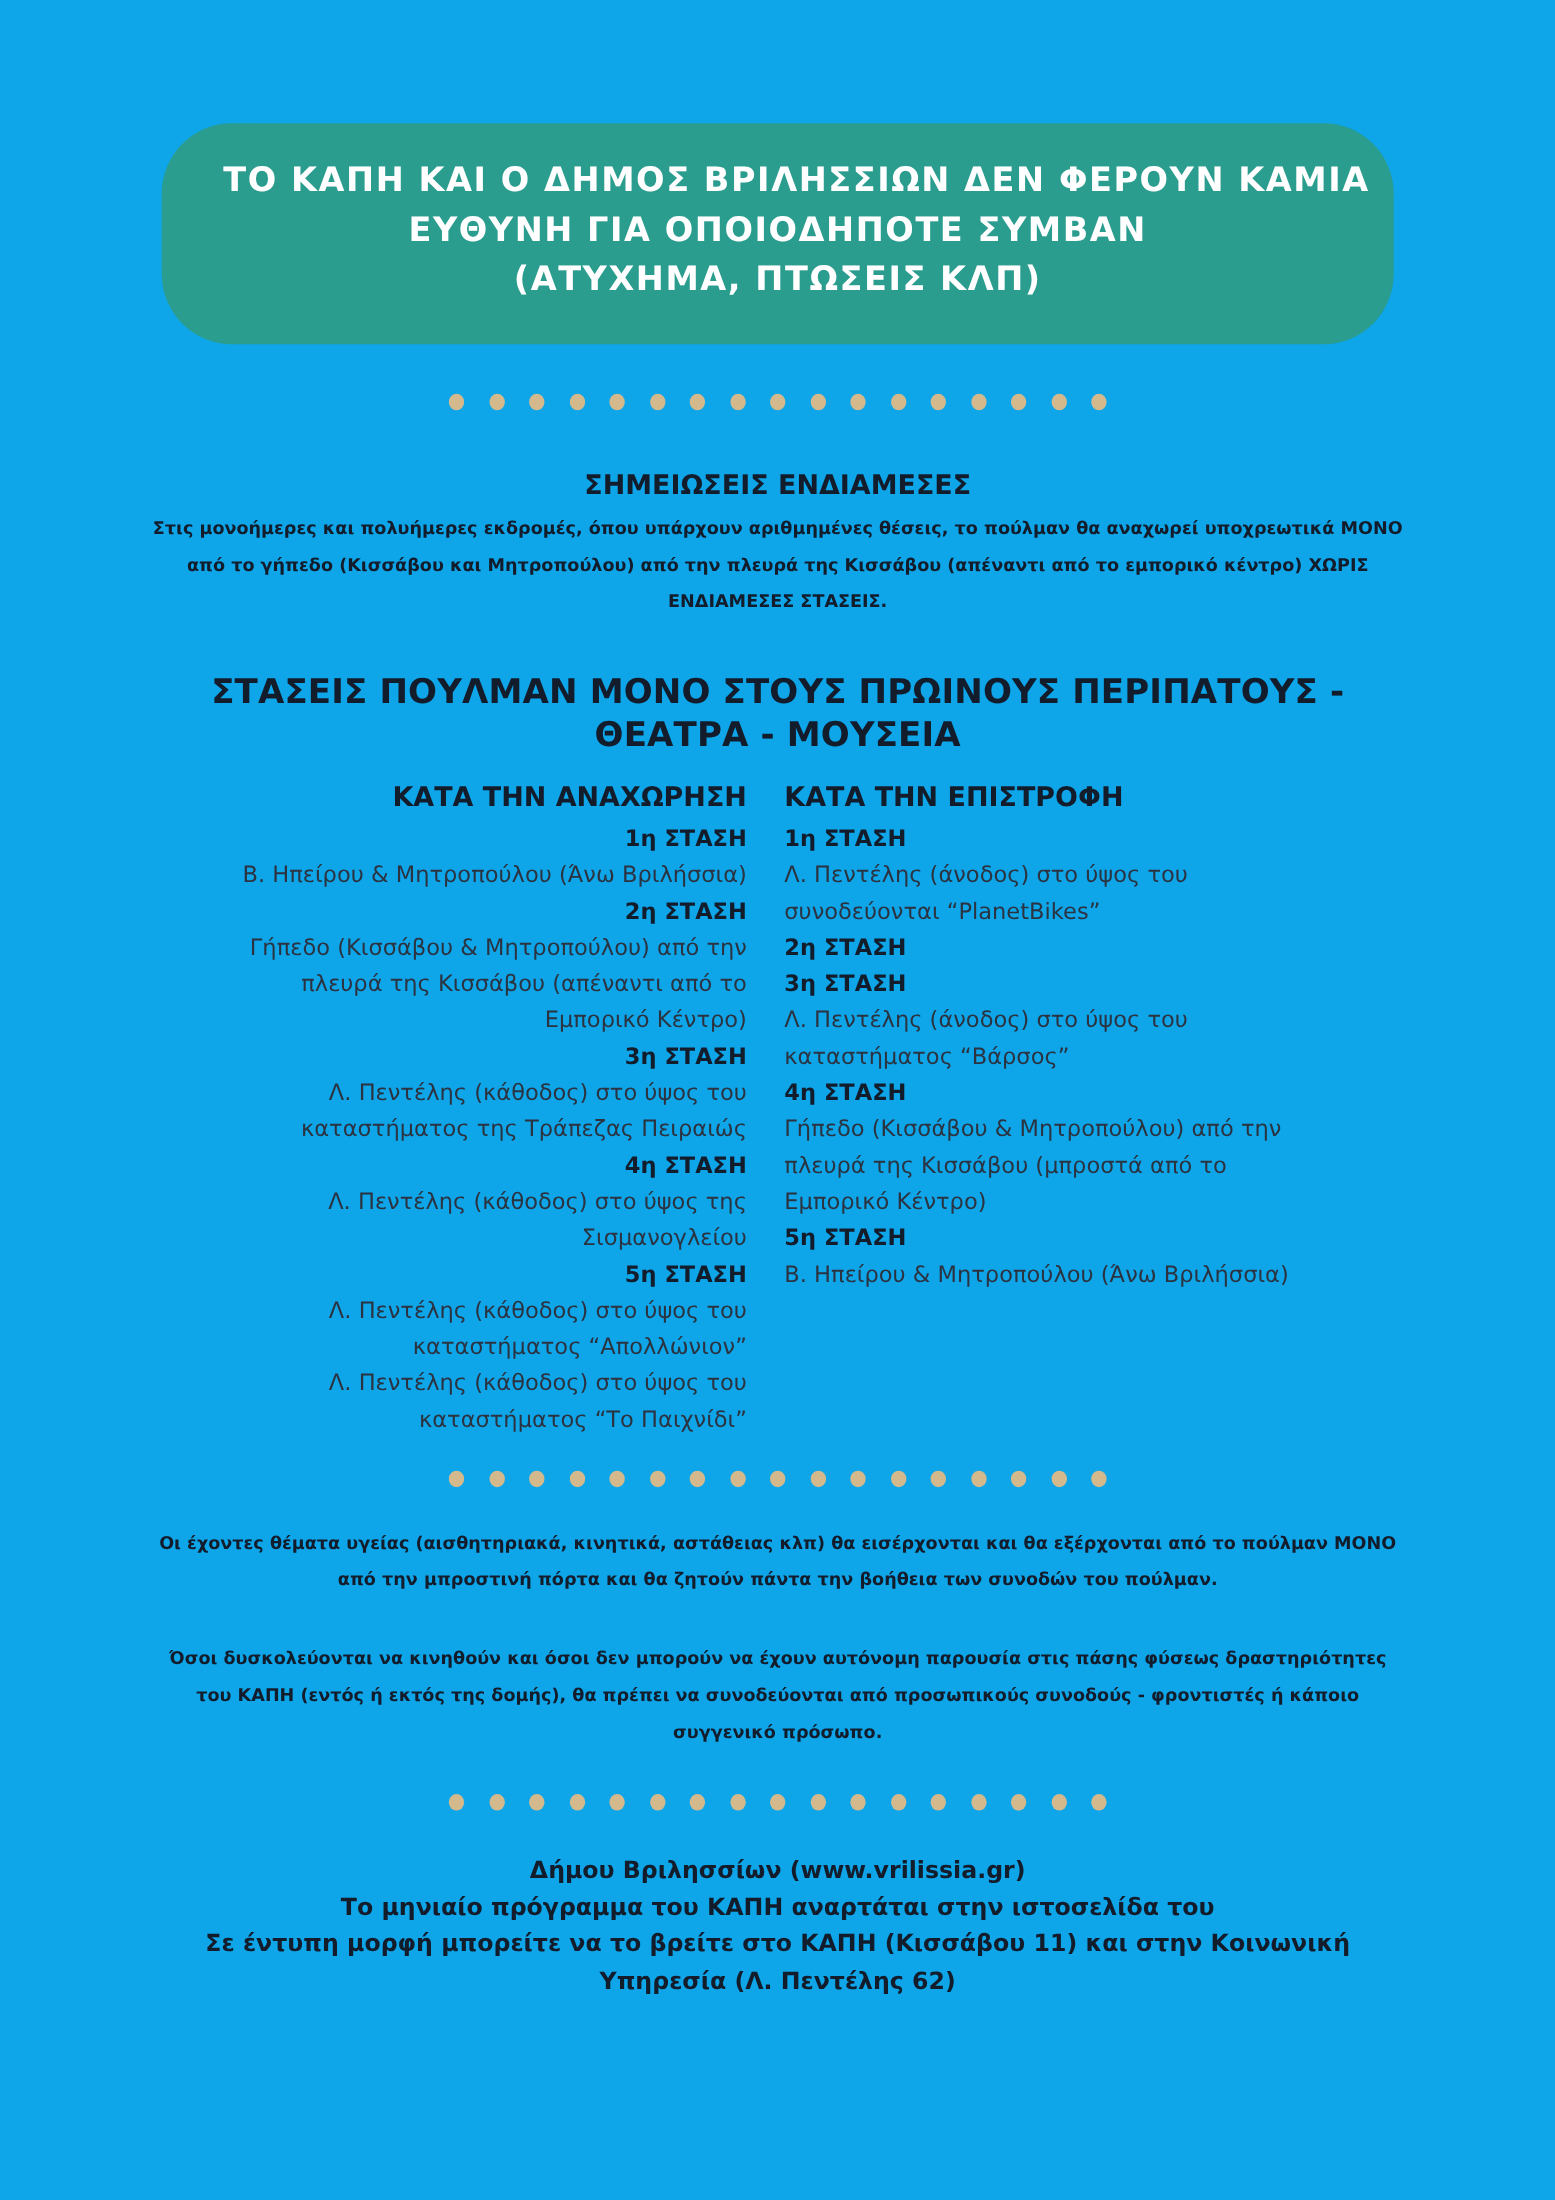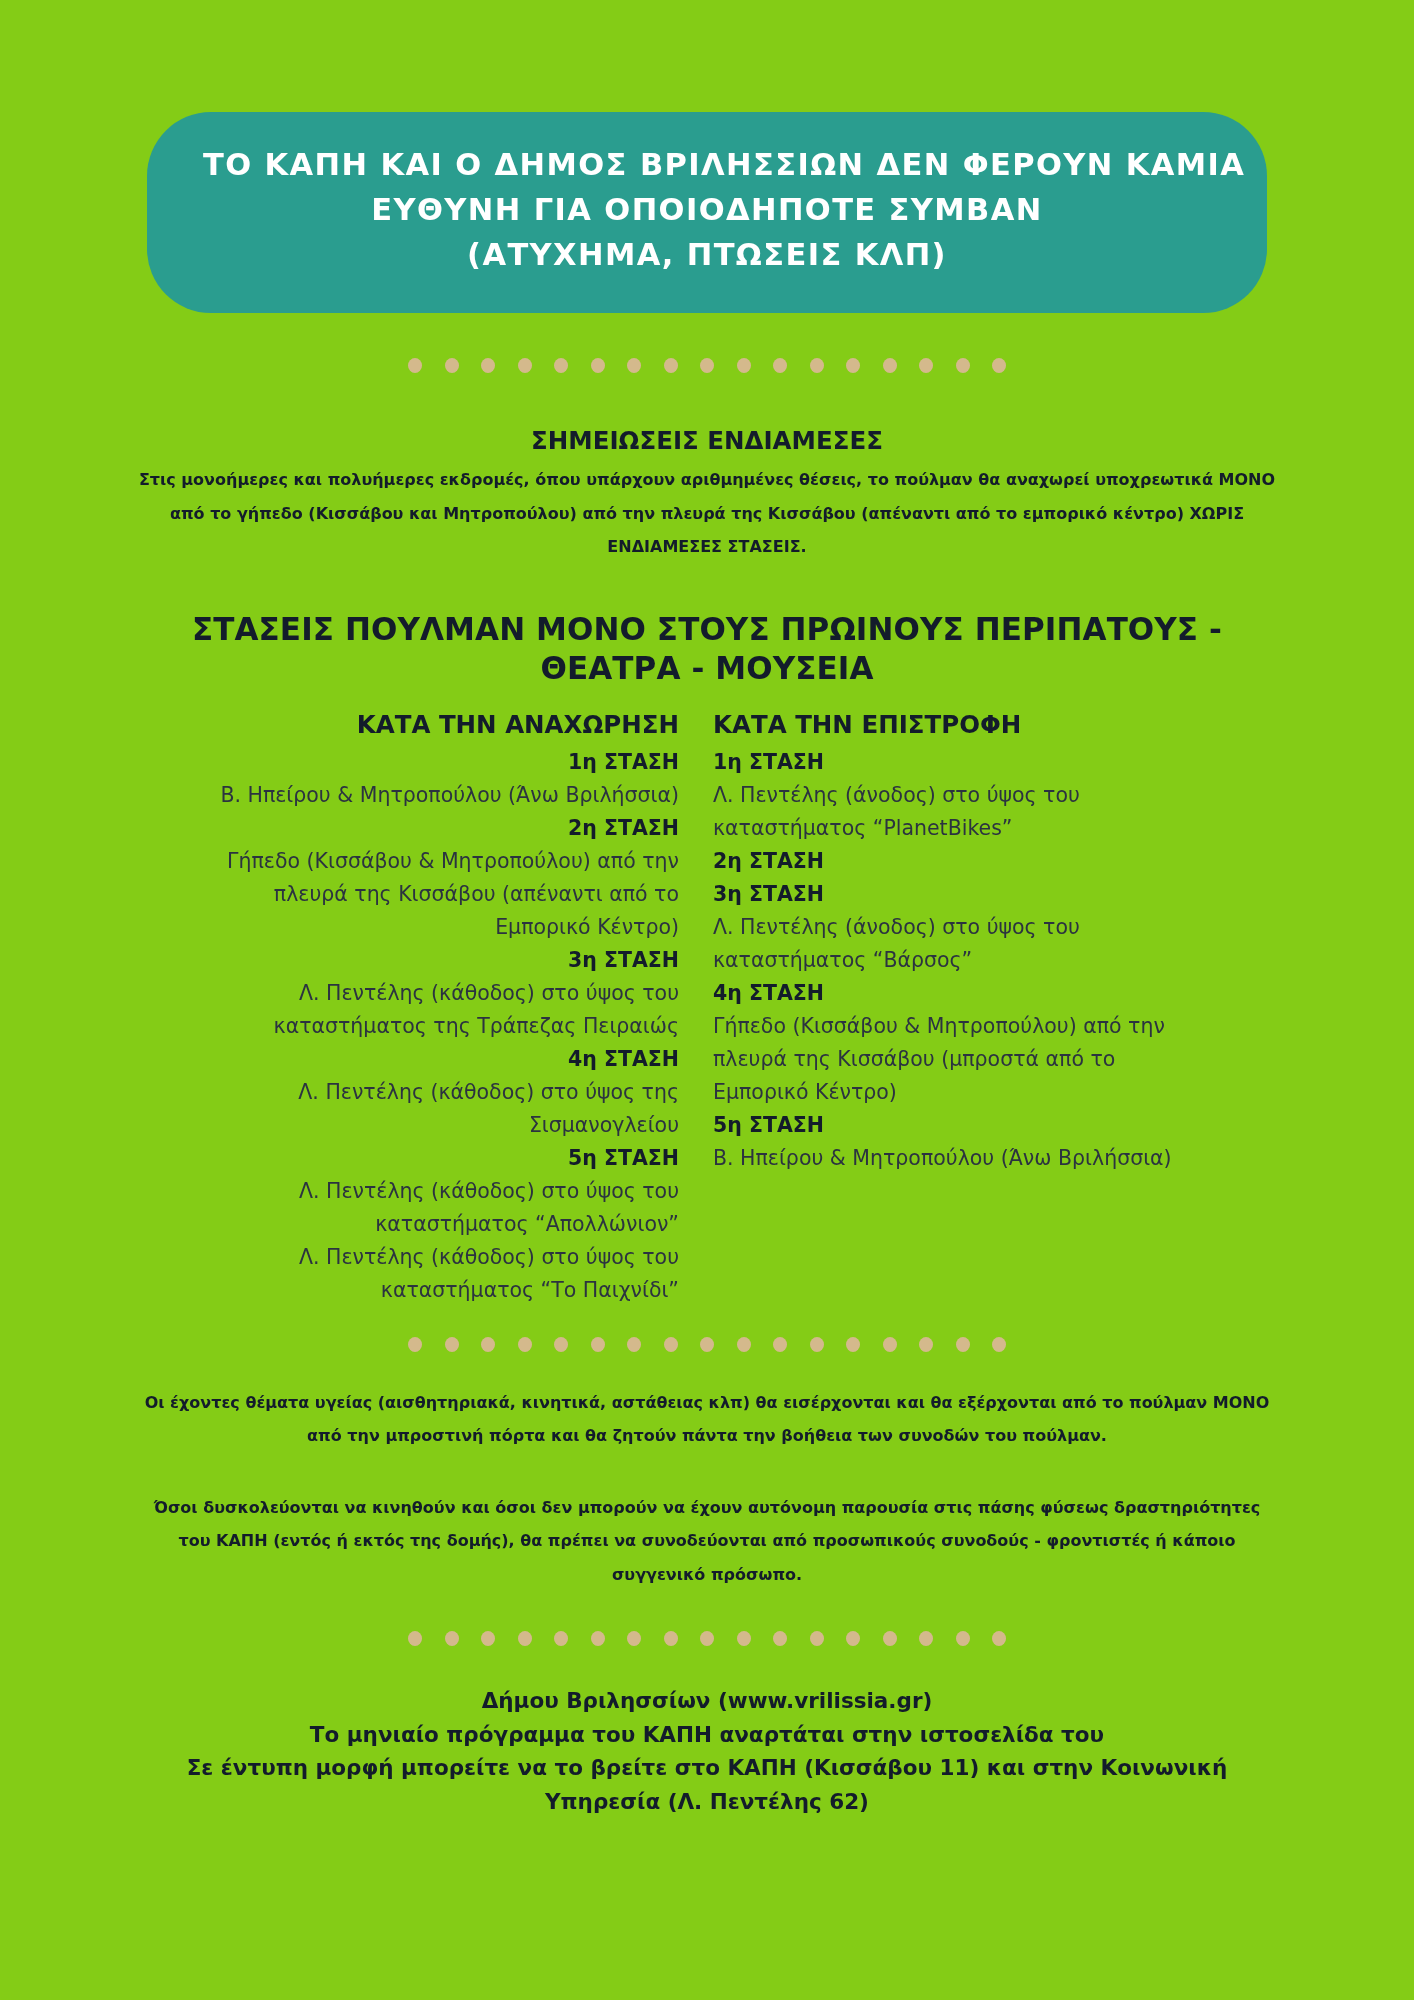--- a/index.html
+++ b/index.html
@@ -13,21 +13,21 @@
     font-family: "DejaVu Sans", "Liberation Sans", sans-serif;
     color: #131c2b;
     position: relative;
     overflow: hidden;
   }
 
   .page {
     width: 1414px;
     height: 2000px;
     position: relative;
-    background: #84cc16;
+    background: #0ea5e9;
   }
 
   
   .banner-wrap {
     padding-top: 112px;
     display: flex;
     justify-content: center;
   }
   .banner {
     width: 1120px;
@@ -220,21 +220,21 @@
             <div class="stop-label">5η ΣΤΑΣΗ</div>
             <div class="stop-text">Λ. Πεντέλης (κάθοδος) στο ύψος του καταστήματος “Απολλώνιον”</div>
             <div class="stop-text">Λ. Πεντέλης (κάθοδος) στο ύψος του καταστήματος “Το Παιχνίδι”</div>
           </div>
       </div>
 
       <div class="col col-right">
         <div class="col-head">ΚΑΤΑ ΤΗΝ ΕΠΙΣΤΡΟΦΗ</div>
         <div>
             <div class="stop-label">1η ΣΤΑΣΗ</div>
-            <div class="stop-text">Λ. Πεντέλης (άνοδος) στο ύψος του καταστήματος “PlanetBikes”</div>
+            <div class="stop-text">Λ. Πεντέλης (άνοδος) στο ύψος του συνοδεύονται “PlanetBikes”</div>
             <div class="stop-label">2η ΣΤΑΣΗ</div>
             <div class="stop-label">3η ΣΤΑΣΗ</div>
             <div class="stop-text">Λ. Πεντέλης (άνοδος) στο ύψος του καταστήματος “Βάρσος”</div>
             <div class="stop-label">4η ΣΤΑΣΗ</div>
             <div class="stop-text">Γήπεδο (Κισσάβου &amp; Μητροπούλου) από την πλευρά της Κισσάβου (μπροστά από το Εμπορικό Κέντρο)</div>
             <div class="stop-label">5η ΣΤΑΣΗ</div>
             <div class="stop-text">Β. Ηπείρου &amp; Μητροπούλου (Άνω Βριλήσσια)</div>
           </div>
       </div>
 

